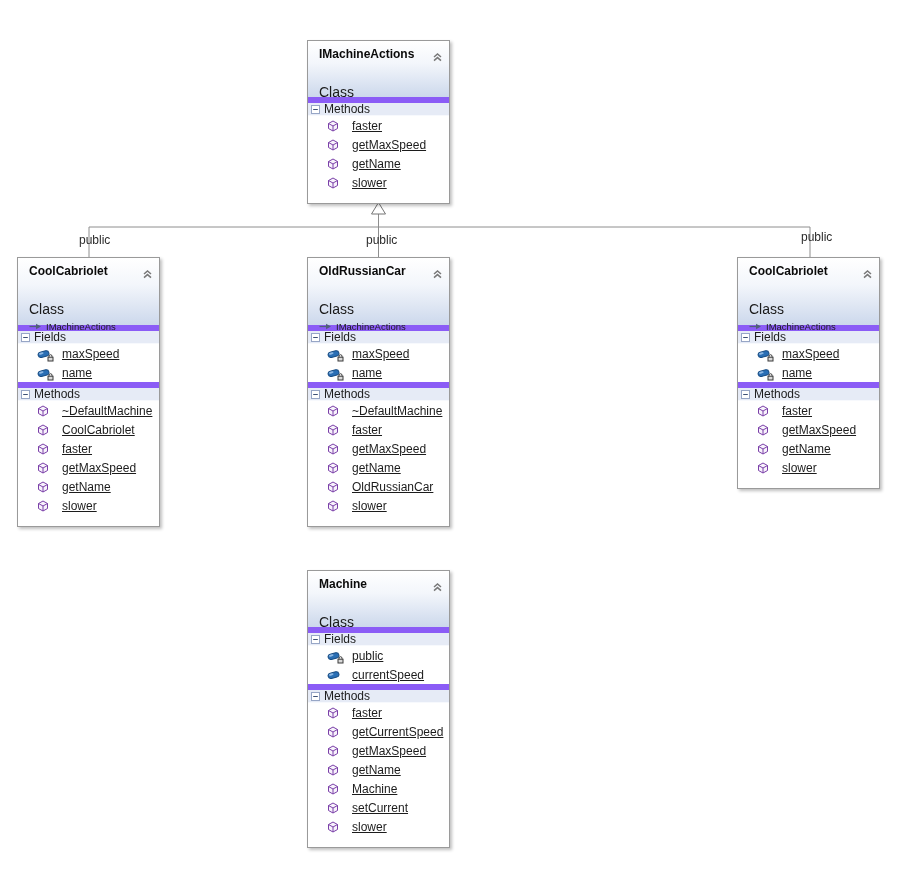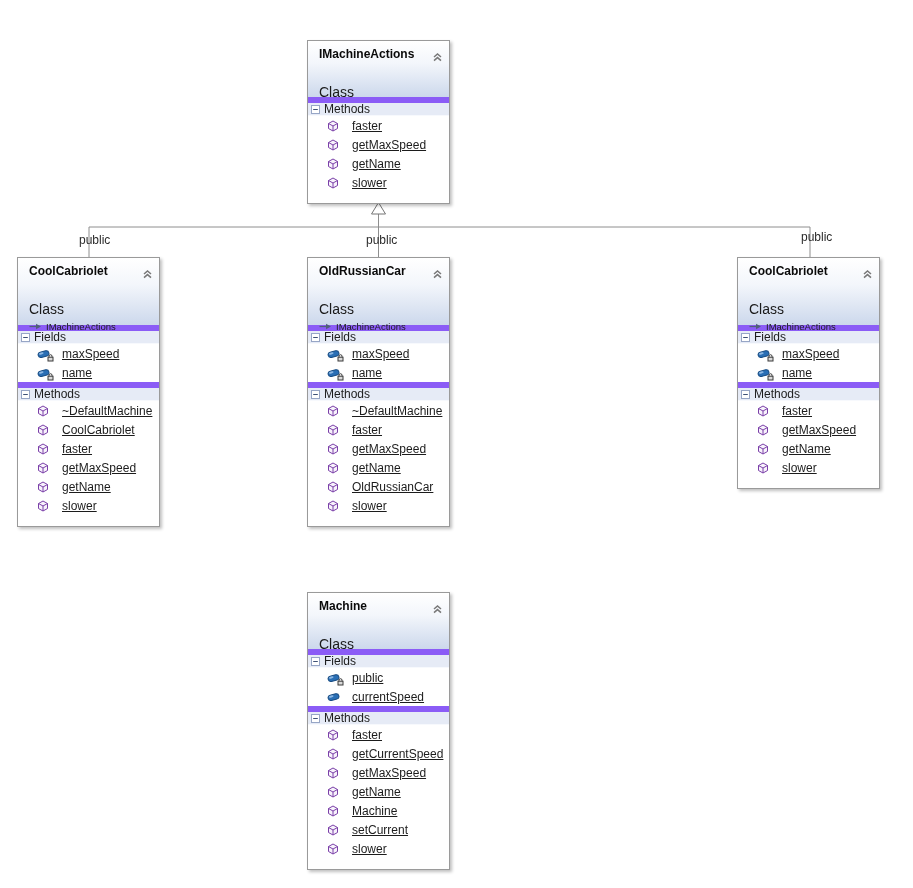--- a/index.html
+++ b/index.html
@@ -456,21 +456,21 @@
           <svg width="12" height="12" viewBox="0 0 12 12">
             <path d="M6 1 L10.5 3.5 V8.5 L6 11 L1.5 8.5 V3.5 Z" fill="#f7f2fb" stroke="#7a3fa8"></path>
             <path d="M1.5 3.5 L6 6 L10.5 3.5 M6 6 V11" fill="none" stroke="#7a3fa8"></path>
           </svg>
         </span>
         <span class="m-text">slower</span>
       </div>
     <div class="box-footer"></div>
   </div>
 
-  <div class="class-box" style="left:307px;top:592px;">
+  <div class="class-box" style="left:307px;top:570px;">
     <div class="box-header h-short">
       <div class="title-row">
         <span class="box-title">Machine</span>
         <span class="collapse"><svg width="11" height="10" viewBox="0 0 11 10">
               <path d="M2 5 L5.5 2 L9 5" fill="none" stroke="#787878" stroke-width="1.5"></path>
               <path d="M2 8.6 L5.5 5.6 L9 8.6" fill="none" stroke="#787878" stroke-width="1.5"></path>
             </svg></span>
       </div>
       <div class="box-kind">Class</div>
     </div>

